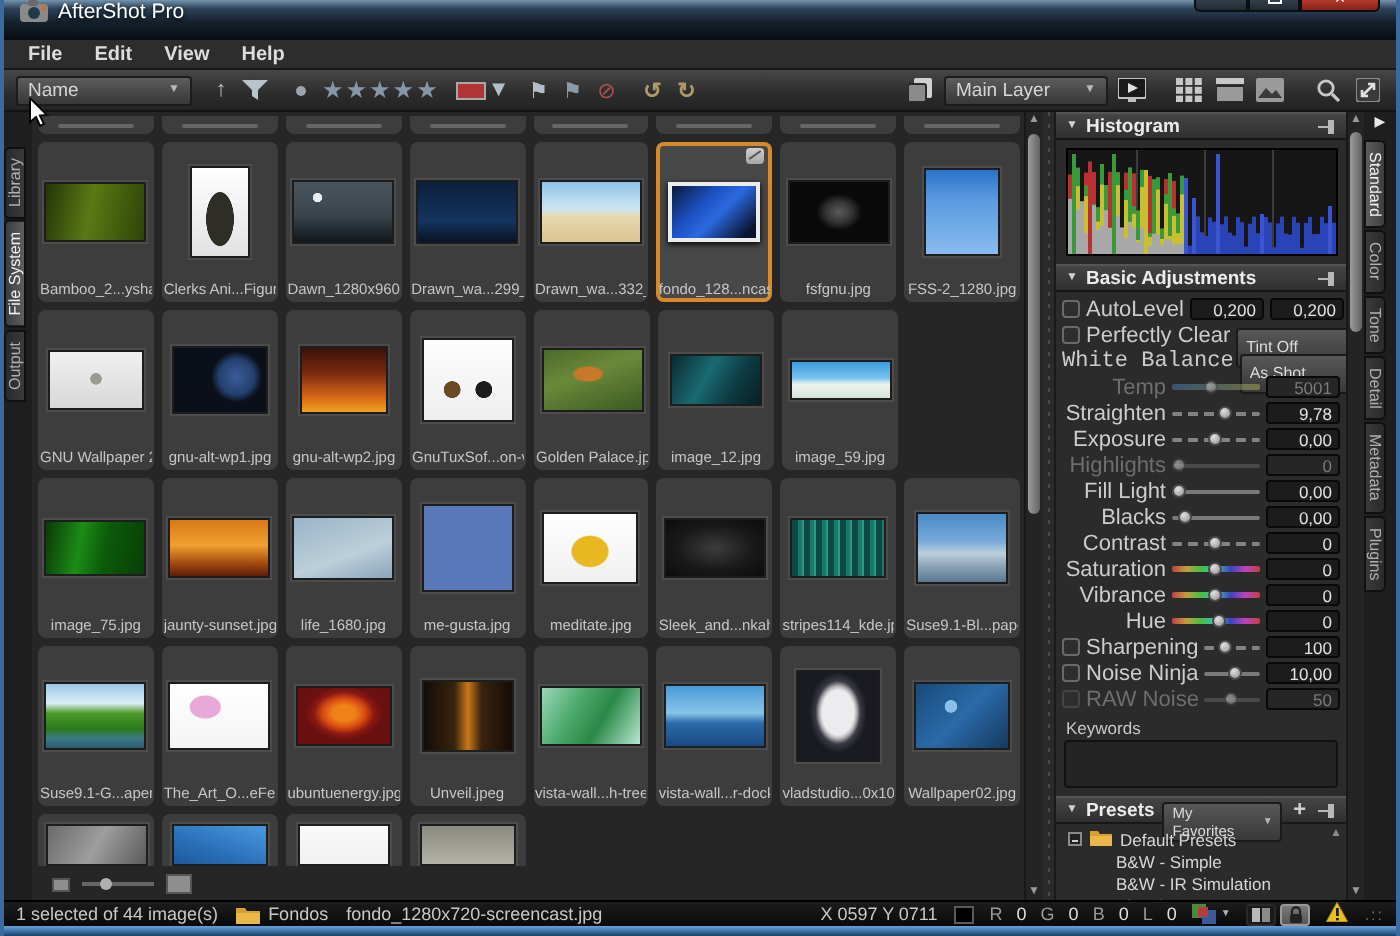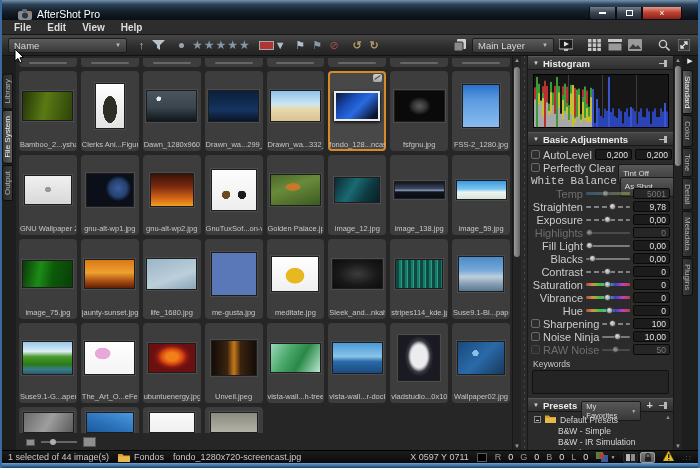--- a/index.html
+++ b/index.html
@@ -2,21 +2,21 @@
 <html><head>
 <meta charset="utf-8">
 <style>
   * { margin:0; padding:0; box-sizing:border-box; }
   html,body { background:#000; }
   body { font-family:"Liberation Sans", sans-serif; }
   .win { position:relative; width:700px; height:468px; background:#1b1b1b;
          border-left:2px solid #3a6a9e; border-right:2px solid #3a6a9e; overflow:hidden; }
 
   
-  .titlebar { height:20px; display:flex; align-items:flex-end; padding:0 16px; gap:5px;
+  .titlebar { height:20px; display:flex; align-items:flex-start; padding:0 8px; gap:5px;
     background:linear-gradient(180deg,#7493ad 0%,#2c4258 22%,#16212d 55%,#080d13 100%); }
   .titlebar .ttl { color:#fff; font-size:10.5px; text-shadow:0 1px 2px #000; }
   .winbtns { margin-left:auto; display:flex; margin-top:-7px; }
   .wbtn { height:13px; border:1px solid #0a0f14; border-top:none; display:flex; align-items:center;
     justify-content:center; color:#fff; font-size:9px; line-height:9px;
     background:linear-gradient(#707c8a,#39424e 50%,#222a34); }
   .wbtn.min { width:27px; border-radius:0 0 0 3px; }
   .wbtn.max { width:26px; }
   .wbtn.close { width:40px; border-radius:0 0 3px 0;
     background:linear-gradient(#e89a88,#c04434 45%,#8a2018); }
@@ -28,21 +28,21 @@
     display:flex; align-items:center; padding:0 4px; }
   .menu-item { color:#ddd; font-size:10px; padding:0 8px;font-weight:bold; }
 
   
   .toolbar { height:21px; background:linear-gradient(#474747,#2c2c2c 60%,#232323);
     border-bottom:1px solid #121212; display:flex; align-items:center; padding:0 6px; }
   .dropdown { height:15px; display:flex; align-items:center; gap:4px; padding:0 5px;
     background:linear-gradient(#5c5c5c,#383838); border:1px solid #1c1c1c; border-radius:2px;
     color:#d6d6d6; font-size:9.5px; }
   .dropdown .dd-arrow { margin-left:auto; font-size:6px; color:#b8b8b8; }
-  .sort-dd { width:119px; }
+  .sort-dd { width:88px; }
   .layer-dd { width:82px; }
   .ticon { display:flex; align-items:center; justify-content:center; min-width:17px; height:16px;
     color:#b4bec8; font-size:11px; }
   .stars { display:flex; gap:1px; margin:0 2px; }
   .star { color:#8696a6; font-size:12px; line-height:12px; }
   .ratingdot { width:5px; height:5px; border-radius:50%; background:#9aa4ae; }
   .swatch { width:15px; height:9px; background:#b03434; border:1px solid #a8a8a8; }
   .tb-right { margin-left:auto; display:flex; align-items:center; gap:3px; }
   .tsep { width:6px; }
 
@@ -386,24 +386,20 @@
               <div class="gthumb" style="background: radial-gradient(7px at 32% 62%, rgb(106, 74, 34) 0px, rgb(106, 74, 34) 58%, rgba(0, 0, 0, 0) 62%), radial-gradient(7px at 68% 62%, rgb(28, 28, 28) 0px, rgb(28, 28, 28) 58%, rgba(0, 0, 0, 0) 62%), linear-gradient(rgb(253, 253, 253), rgb(238, 238, 238)); width: 46px; height: 42px;"></div>
               <div class="gname">GnuTuxSof...on-v1.jpg</div>
             </div>
             <div class="gcell full">
               <div class="gthumb" style="background: radial-gradient(30% 25% at 45% 40%, rgb(200, 120, 40) 0px, rgb(200, 120, 40) 45%, rgba(0, 0, 0, 0) 55%), linear-gradient(160deg, rgb(74, 106, 42), rgb(106, 138, 58) 40%, rgb(58, 90, 34)); width: 51px; height: 32px;"></div>
               <div class="gname">Golden Palace.jpg</div>
             </div>
             <div class="gcell full">
               <div class="gthumb" style="background: linear-gradient(120deg, rgb(10, 42, 48), rgb(26, 106, 114) 40%, rgb(14, 58, 66) 70%, rgb(7, 32, 37)); width: 46px; height: 26px;"></div>
               <div class="gname">image_12.jpg</div>
-            </div>
-            <div class="gcell full">
-              <div class="gthumb" style="background: linear-gradient(rgb(16, 20, 28) 0%, rgb(58, 74, 102) 42%, rgb(138, 154, 184) 52%, rgb(16, 20, 28) 62%, rgb(10, 12, 18) 100%); width: 51px; height: 18px;"></div>
-              <div class="gname">image_138.jpg</div>
             </div>
             <div class="gcell full">
               <div class="gthumb" style="background: linear-gradient(rgb(58, 154, 224) 0%, rgb(122, 196, 238) 45%, rgb(238, 244, 240) 62%, rgb(216, 228, 218) 100%); width: 51px; height: 20px;"></div>
               <div class="gname">image_59.jpg</div>
             </div>
           </div>
           <div class="grow">
             <div class="gcell full">
               <div class="gthumb" style="background: linear-gradient(100deg, rgb(10, 58, 8), rgb(28, 140, 22) 35%, rgb(12, 90, 10) 60%, rgb(8, 64, 6)); width: 51px; height: 28px;"></div>
               <div class="gname">image_75.jpg</div>

